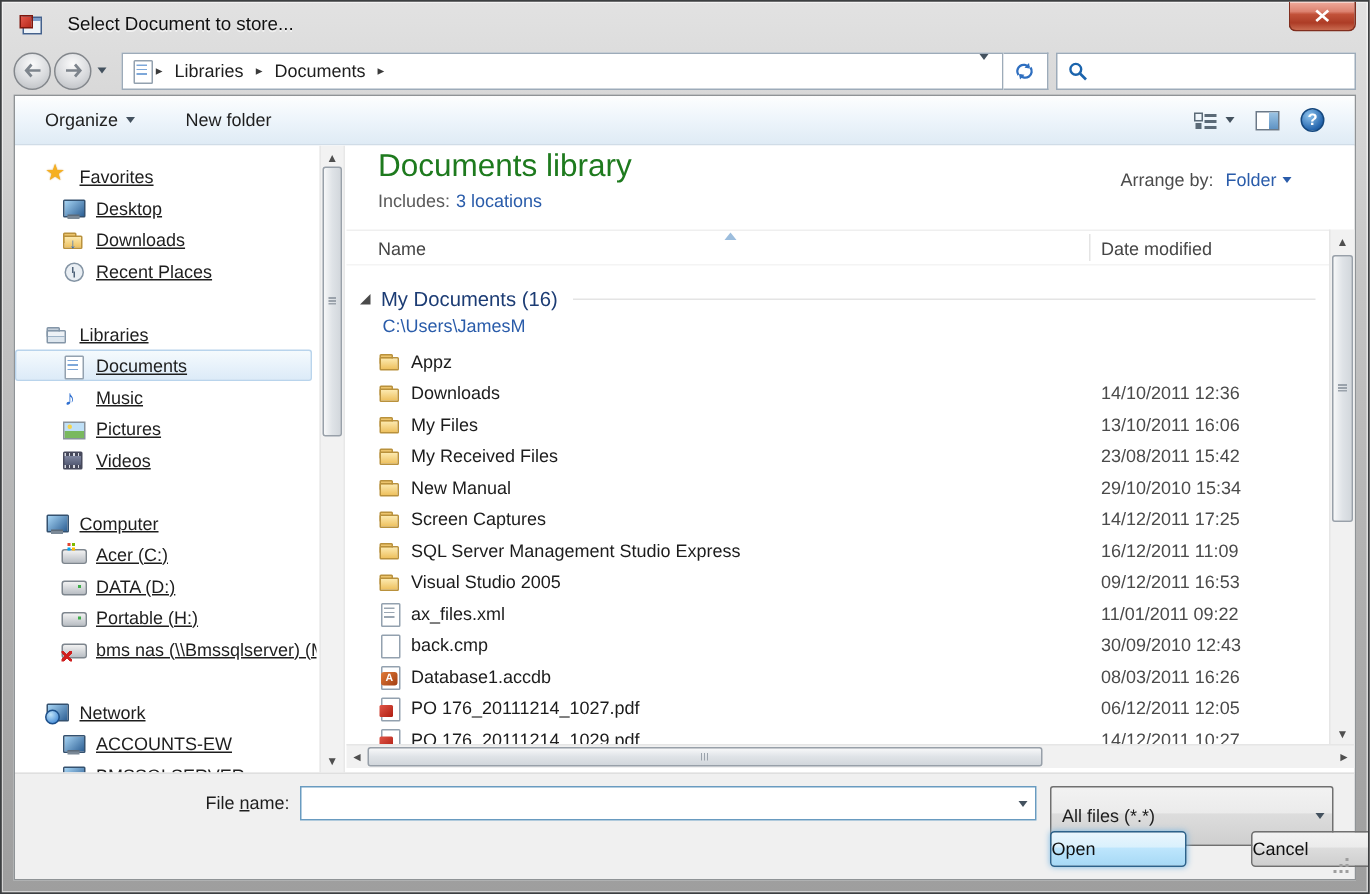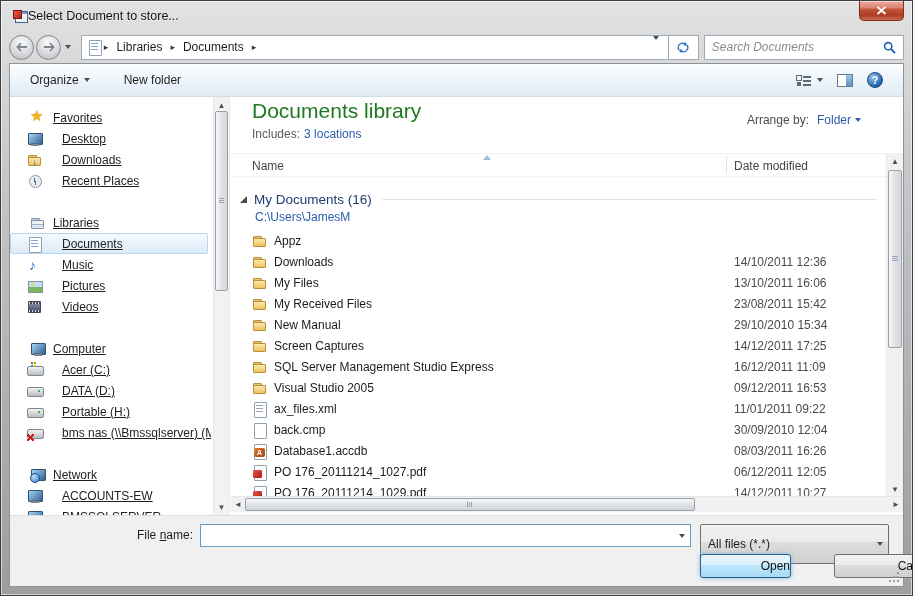--- a/index.html
+++ b/index.html
@@ -4,21 +4,21 @@
 <style>
   * { margin:0; padding:0; box-sizing:border-box; }
   html,body { background:#555; font-family:"Liberation Sans","DejaVu Sans",sans-serif; }
   .window{ position:relative; width:913px; height:596px; background:linear-gradient(180deg,#e2e2e2,#c6c6c6 30%,#adadad 70%,#9e9e9e); border:1px solid #3c3f41; box-shadow:inset 0 0 0 1px rgba(255,255,255,.55); overflow:hidden; font-size:12px; color:#1e1e1e;}
 
   
   .titlebar{ position:absolute; left:0; top:0; right:0; height:30px; display:flex; align-items:center; padding-left:11px;}
   .form-icon{ width:16px; height:16px; position:relative; flex:none;}
   .form-icon::before{ content:""; position:absolute; right:0; bottom:1px; width:11px; height:10px; background:#eef3f8; border:1px solid #44618c; box-shadow:inset 0 2px 0 #7c9ecb;}
   .form-icon::after{ content:""; position:absolute; left:1px; top:2px; width:7px; height:7px; background:linear-gradient(135deg,#e4574a,#b7281b); border:1px solid #7e170d;}
-  .title-text{ margin-left:0; font-size:12.5px; color:#101010; text-shadow:0 1px 0 rgba(255,255,255,.6);}
+  .title-text{ margin-left:17px; font-size:12.5px; color:#101010; text-shadow:0 1px 0 rgba(255,255,255,.6);}
   .close-btn{ position:absolute; top:0; right:8px; width:45px; height:20px; border:1px solid #802e1e; border-top:none; border-radius:0 0 5px 5px; background:linear-gradient(180deg,#f0ac9d,#dc8270 35%,#c2523a 45%,#ad3c26 75%,#c96a50); box-shadow:inset 0 1px 0 rgba(255,255,255,.5); display:flex; align-items:center; justify-content:center; cursor:default;}
 
   
   .navbar{ position:absolute; left:0; top:30px; right:0; height:32px; display:flex; align-items:center; padding:0 8px;}
   .nav-circle{ width:25px; height:25px; border-radius:50%; border:1px solid #83878c; background:radial-gradient(circle at 50% 30%,#fbfbfb,#d8dadd 55%,#b6b9bd); display:flex; align-items:center; justify-content:center; flex:none;}
   .nav-circle + .nav-circle{ margin-left:2px;}
   .nav-chev{ width:14px; display:flex; justify-content:center; align-items:center; color:#5d666f;}
   .addressbar{ margin-left:6px; width:594px; height:25px; background:#fff; border:1px solid #9dabb9; display:flex; align-items:center; padding:0 5px;}
   .crumb{ padding:0 7px; height:21px; display:flex; align-items:center; color:#1e1e1e;}
   .crumb-sep{ color:#3a3a3a; font-size:9px; padding:0 1px;}
@@ -39,21 +39,21 @@
   .views-glyph::after{ content:""; position:absolute; left:7px; top:2px; width:8px; height:2px; background:#5b6a77; box-shadow:0 4px 0 #5b6a77, 0 8px 0 #5b6a77;}
   .preview-glyph{ width:16px; height:13px; border:1px solid #6b7988; background:#fff; position:relative;}
   .preview-glyph::after{ content:""; position:absolute; right:0; top:0; bottom:0; width:6px; background:linear-gradient(180deg,#9cc4e4,#5f93c4);}
   .help-glyph{ width:16px; height:16px; border-radius:50%; background:radial-gradient(circle at 35% 30%,#8ec4ee,#2565ad 70%,#174a85); color:#fff; font-weight:bold; font-size:11px; display:flex; align-items:center; justify-content:center; border:1px solid #15487e;}
 
   
   .main{ position:absolute; left:0; right:0; top:33px; bottom:71px; background:#fff; overflow:hidden;}
   .sidebar{ position:absolute; left:0; top:0; width:201px; bottom:0; overflow:hidden; padding-top:10px;}
   .side-sec{ margin-bottom:21px;text-decoration:underline;}
   .sec-head{ display:flex; align-items:center; gap:7px; height:21px; padding-left:20px;}
-  .side-item{ display:flex; align-items:center; gap:19px; height:21px; padding-left:16px; margin:0 3px 0 0; border:1px solid transparent; border-radius:2px;}
+  .side-item{ display:flex; align-items:center; gap:7px; height:21px; padding-left:30px; margin:0 3px 0 0; border:1px solid transparent; border-radius:2px;}
   .side-item.selected{ background:linear-gradient(180deg,#f5fafd,#dcebf8); border-color:#b9d4ec;}
   .side-label{ white-space:nowrap;}
 
   .side-scroll{ position:absolute; left:203px; top:0; width:17px; bottom:0; background:#f2f2f2; border-left:1px solid #e8e8e8; border-right:1px solid #e8e8e8;}
 
   
   .sb-arrow{ position:absolute; left:0; right:0; height:16px; display:flex; align-items:center; justify-content:center; color:#4f4f4f; font-size:8px;}
   .sb-thumb{ position:absolute; left:1px; right:1px; border:1px solid #98a0a9; border-radius:2px; background:linear-gradient(90deg,#f7f8f9,#dfe3e7 50%,#d2d7dc);}
   .sb-grip{ position:absolute; left:3px; right:3px; top:50%; height:5px; margin-top:-3px; background:repeating-linear-gradient(180deg,#9aa2ab 0 1px,transparent 1px 2px);}
   .hsb-thumb{ position:absolute; top:1px; bottom:1px; border:1px solid #98a0a9; border-radius:2px; background:linear-gradient(180deg,#f7f8f9,#dfe3e7 50%,#d2d7dc);}
@@ -89,21 +89,21 @@
   .hsb-arrow{ position:absolute; top:0; bottom:0; width:14px; display:flex; align-items:center; justify-content:center; color:#4f4f4f; font-size:8px;}
 
   
   .footer{ position:absolute; left:0; right:0; bottom:0; height:71px; background:#f0f0f0; border-top:1px solid #dfdfdf;}
   .fn-label{ position:absolute; left:0; top:12px; width:183px; text-align:right; color:#1e1e1e;}
   .fn-combo{ position:absolute; left:190px; top:8px; width:491px; height:23px; background:#fff; border:1px solid #699bc0; display:flex; align-items:center;}
   .fn-combo input{ flex:1; height:100%; border:none; outline:none; padding:0 6px; font:12px "Liberation Sans","DejaVu Sans",sans-serif; background:transparent;}
   .combo-btn{ width:17px; height:100%; display:flex; align-items:center; justify-content:center;}
   .type-combo{ position:absolute; left:690px; top:8px; width:189px; height:40px; border:1px solid #707070; border-radius:2px; background:linear-gradient(180deg,#f2f2f2,#ebebeb 45%,#dddddd 46%,#cfcfcf); display:flex; align-items:center; padding-left:7px;}
   .type-combo .combo-btn{ margin-left:auto;}
-  .btn{ position:absolute; top:38px; height:24px; border:1px solid #707070; border-radius:3px; background:linear-gradient(180deg,#f2f2f2,#ebebeb 45%,#dddddd 46%,#cfcfcf); display:flex; align-items:center; justify-content:flex-end; color:#111;}
+  .btn{ position:absolute; top:38px; height:24px; border:1px solid #707070; border-radius:3px; background:linear-gradient(180deg,#f2f2f2,#ebebeb 45%,#dddddd 46%,#cfcfcf); display:flex; align-items:center; justify-content:flex-start; color:#111;}
   .btn-open{ left:690px; width:91px; border-color:#2c628b; background:linear-gradient(180deg,#eaf6fd,#d9f0fc 45%,#bee6fd 46%,#a7d9f5); box-shadow:0 0 4px #7cb8e2;}
   .btn-cancel{ left:824px; width:102px;}
   .grip{ position:absolute; right:3px; bottom:3px; width:11px; height:11px;}
   .grip::before{ content:""; position:absolute; left:8px; top:0; width:2px; height:2px; background:#9e9e9e; box-shadow:-4px 4px #9e9e9e, 0 4px #9e9e9e, -8px 8px #9e9e9e, -4px 8px #9e9e9e, 0 8px #9e9e9e;}
 
   
   .ic{ width:16px; height:16px; position:relative; display:inline-block; flex:none;}
   .ic-folder::before, .ic-download-folder::before{ content:""; position:absolute; left:1px; top:3px; width:7px; height:5px; background:#ecc46d; border:1px solid #b9913c; border-radius:1px;}
   .ic-folder::after, .ic-download-folder::after{ content:""; position:absolute; left:1px; top:5px; right:2px; bottom:2px; background:linear-gradient(180deg,#fce9ae,#eec15f); border:1px solid #b9913c; border-radius:1px;}
   .ic-download-folder::after{ content:"↓"; color:#1c62c6; font-weight:bold; font-size:9px; line-height:8px; text-align:center;}
@@ -172,21 +172,20 @@
     </div>
     <div class="refresh-btn">
       <svg width="14" height="13" viewBox="0 0 14 13">
         <path d="M3 9 A4.2 4.2 0 0 1 10 4" fill="none" stroke="#2f6fc0" stroke-width="1.5"></path>
         <path d="M10 1 L10.6 4.6 L7 4.2 Z" fill="#2f6fc0"></path>
         <path d="M11 4 A4.2 4.2 0 0 1 4 9" fill="none" stroke="#2f6fc0" stroke-width="1.5"></path>
         <path d="M4 12 L3.4 8.4 L7 8.8 Z" fill="#2f6fc0"></path>
       </svg>
     </div>
     <div class="searchbox">
-      <input type="text" placeholder="Search Documents" style="">
       <svg width="13" height="13" viewBox="0 0 13 13">
           <circle cx="5.2" cy="5.2" r="3.6" fill="none" stroke="#1b64ad" stroke-width="1.6"></circle>
           <path d="M8 8 L12 12" stroke="#1b64ad" stroke-width="1.8"></path>
         </svg>
     </div>
   </div>
 
   <div class="client">
 
     <div class="toolbar">
@@ -359,21 +358,21 @@
               <span class="fdate">09/12/2011 16:53</span>
             </div>
             <div class="frow">
               <span class="ic ic-folder"></span>
               <span class="fname">Visual Studio 2005</span>
               <span class="fdate">11/01/2011 09:22</span>
             </div>
             <div class="frow">
               <span class="ic ic-xml-file"></span>
               <span class="fname">ax_files.xml</span>
-              <span class="fdate">30/09/2010 12:04</span>
+              <span class="fdate">30/09/2010 12:43</span>
             </div>
             <div class="frow">
               <span class="ic ic-file"></span>
               <span class="fname">back.cmp</span>
               <span class="fdate">08/03/2011 16:26</span>
             </div>
             <div class="frow">
               <span class="ic ic-access-file"></span>
               <span class="fname">Database1.accdb</span>
               <span class="fdate">06/12/2011 12:05</span>

